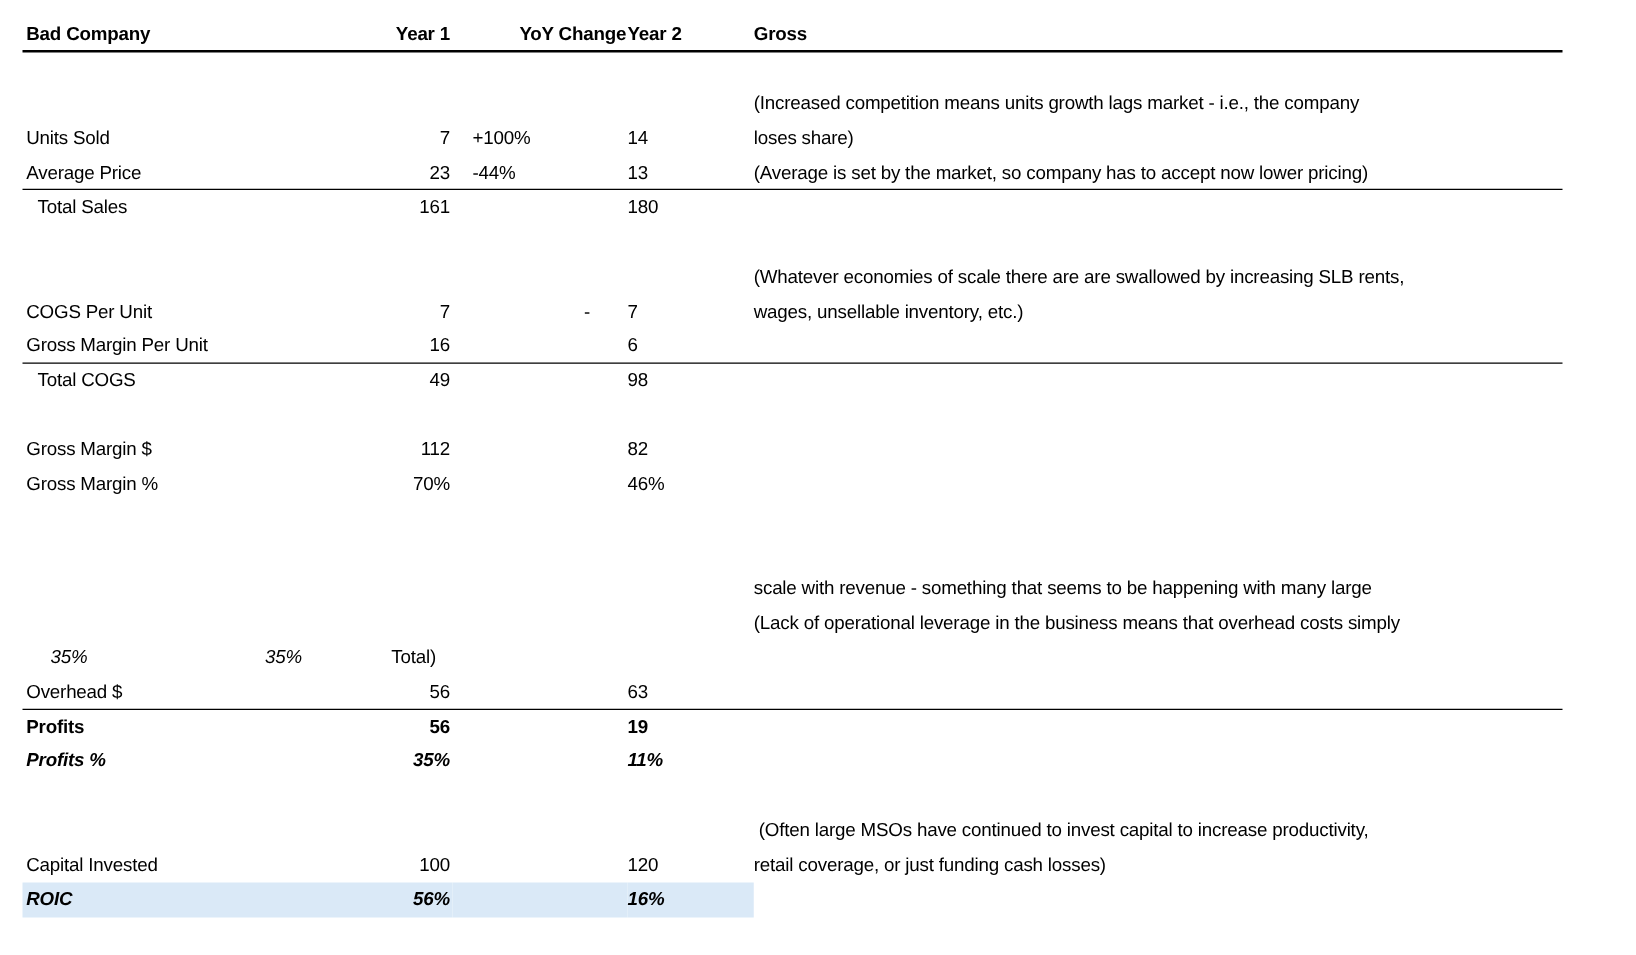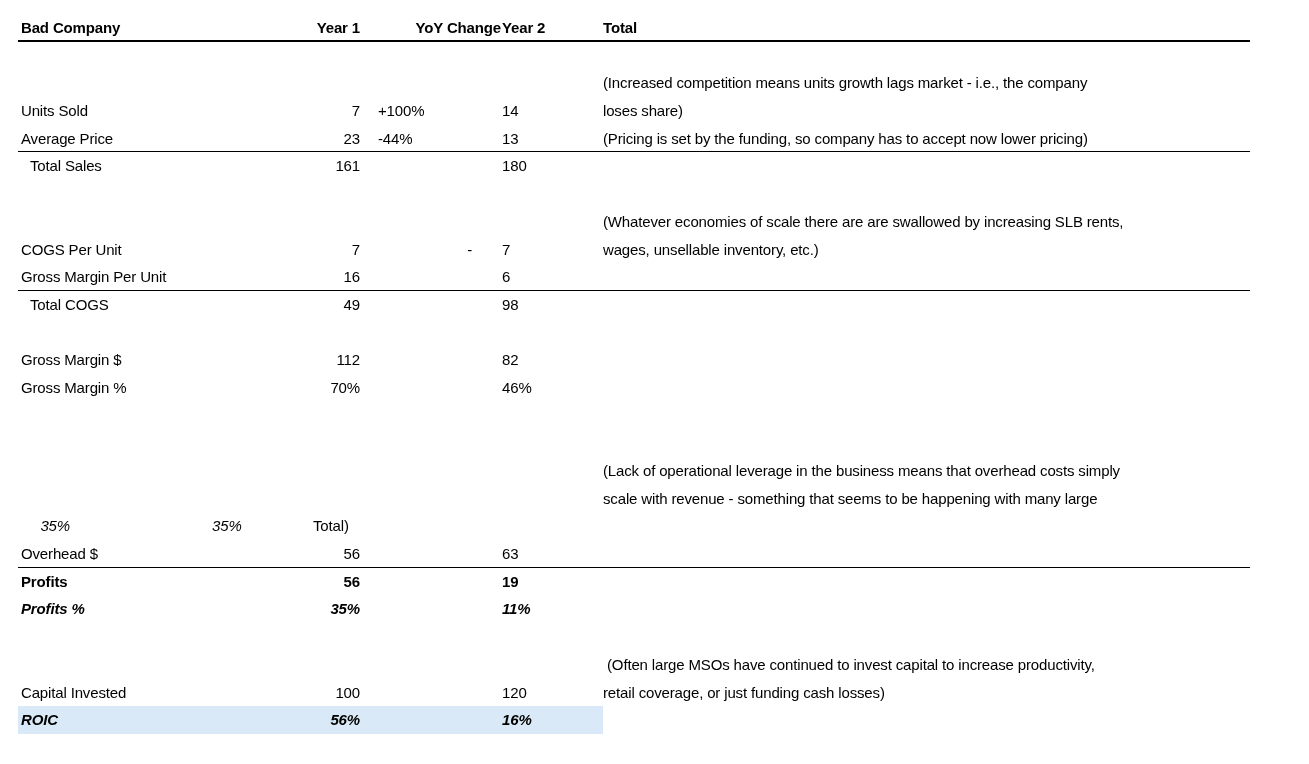--- a/index.html
+++ b/index.html
@@ -60,21 +60,21 @@
 </head>
 <body>
 
 <div class="sheet" id="sheet">
   <div class="row header">
     <div class="c c-label">Bad Company</div>
     <div class="c c-y1">Year 1</div>
     <div class="c c-yoy hdr">YoY Change</div>
     <div class="c c-y2">Year 2</div>
     <div class="c c-gap"></div>
-    <div class="c c-notes">Total</div>
+    <div class="c c-notes">Gross</div>
   </div>
 <div class="row">
     <div class="c c-label"></div>
     <div class="c c-y1"></div>
     <div class="c c-yoy"></div>
     <div class="c c-y2"></div>
     <div class="c c-gap"></div>
     <div class="c c-notes"></div>
   </div>
     <div class="row">
@@ -92,21 +92,21 @@
     <div class="c c-y2">14</div>
     <div class="c c-gap"></div>
     <div class="c c-notes">loses share)</div>
   </div>
     <div class="row hline">
     <div class="c c-label">Average Price</div>
     <div class="c c-y1">23</div>
     <div class="c c-yoy">-44%</div>
     <div class="c c-y2">13</div>
     <div class="c c-gap"></div>
-    <div class="c c-notes">(Pricing is set by the funding, so company has to accept now lower pricing)</div>
+    <div class="c c-notes">(Average is set by the market, so company has to accept now lower pricing)</div>
   </div>
     <div class="row">
     <div class="c c-label indent">Total Sales</div>
     <div class="c c-y1">161</div>
     <div class="c c-yoy"></div>
     <div class="c c-y2">180</div>
     <div class="c c-gap"></div>
     <div class="c c-notes"></div>
   </div>
     <div class="row">
@@ -188,29 +188,29 @@
     <div class="c c-y2"></div>
     <div class="c c-gap"></div>
     <div class="c c-notes"></div>
   </div>
     <div class="row">
     <div class="c c-label"></div>
     <div class="c c-y1"></div>
     <div class="c c-yoy"></div>
     <div class="c c-y2"></div>
     <div class="c c-gap"></div>
+    <div class="c c-notes">scale with revenue - something that seems to be happening with many large</div>
+  </div>
+    <div class="row">
+    <div class="c c-label"></div>
+    <div class="c c-y1"></div>
+    <div class="c c-yoy"></div>
+    <div class="c c-y2"></div>
+    <div class="c c-gap"></div>
     <div class="c c-notes">(Lack of operational leverage in the business means that overhead costs simply</div>
-  </div>
-    <div class="row">
-    <div class="c c-label"></div>
-    <div class="c c-y1"></div>
-    <div class="c c-yoy"></div>
-    <div class="c c-y2"></div>
-    <div class="c c-gap"></div>
-    <div class="c c-notes">scale with revenue - something that seems to be happening with many large</div>
   </div>
     <div class="row">
     <div class="c c-y1 i">35%</div>
     <div class="c c-yoy i"></div>
     <div class="c c-y2 i">35%</div>
     <div class="c c-gap"></div>
     <div class="c c-notes">Total)</div>
   </div>
     <div class="row hline">
     <div class="c c-label">Overhead $</div>

